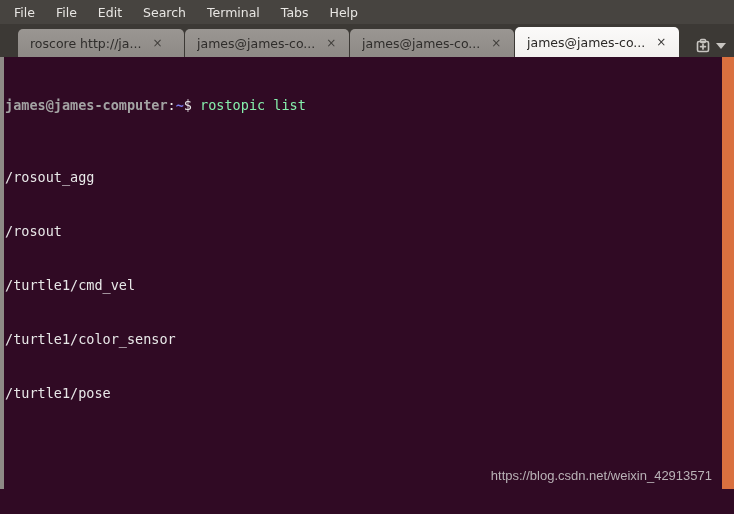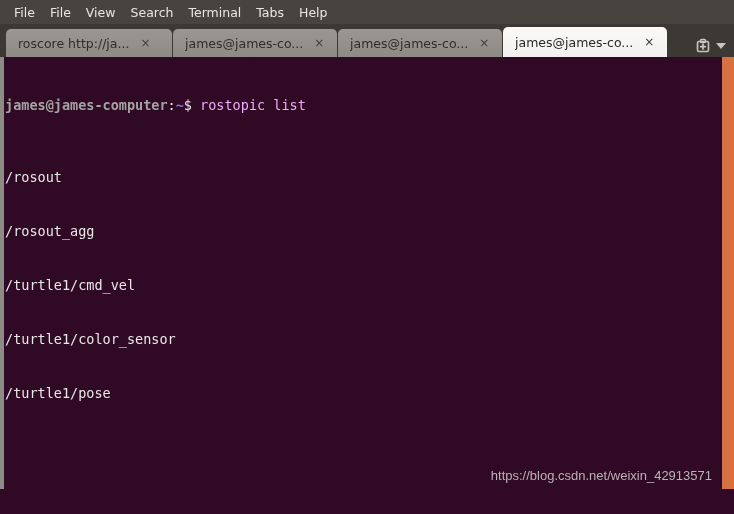--- a/index.html
+++ b/index.html
@@ -94,39 +94,39 @@
   .glyph-x::before { transform: rotate(45deg); }
   .glyph-x::after  { transform: rotate(-45deg); }
 
   
   .menubar {
     height: 24px;
     background: #474440;
     display: flex;
     align-items: center;
     padding-left: 8px;
-    gap: 3px;
+    gap: 9px;
     border-bottom: 1px solid #3c3935;
   }
   .menuitem {
     font-size: 12.5px;
     color: #e8e6e3;
     padding: 2px 6px;
     border-radius: 2px;
     user-select: none;
   }
 
   
   .tabbar {
     position: relative;
     height: 32px;
     background: #3c3935;
     display: flex;
     align-items: flex-end;
-    padding-left: 6px;
+    padding-left: 18px;
     box-sizing: border-box;
   }
   .tab {
     position: relative;
     height: 28px;
     min-width: 0;
     display: flex;
     align-items: center;
     padding: 0 6px 0 12px;
     background: linear-gradient(to bottom, #9a9692, #8e8a86);
@@ -215,21 +215,21 @@
     font-family: "DejaVu Sans Mono", monospace;
     font-size: 13.5px;
     line-height: 18px;
     white-space: pre;
   }
   .line { height: 18px; }
   .c-user   { color: #a3a3a3; font-weight: bold; }
   .c-colon  { color: #e8e8e8; }
   .c-path   { color: #7a7ae8; font-weight: bold; }
   .c-dollar { color: #e8e8e8; }
-  .c-cmd    { color: #f0abfc; margin-top: 18px; }
+  .c-cmd    { color: #86efac; margin-top: 18px; }
   .c-out    { color: #e8e8e8; }
   .cursor-block {
     display: inline-block;
     width: 8px;
     height: 14px;
     border: 1.3px solid #f2f2f2;
     box-sizing: border-box;
     vertical-align: -2px;
   }
 
@@ -245,21 +245,21 @@
 </style>
 </head>
 <body>
 
 <div class="window">
 
 
   <div class="menubar">
     <div class="menuitem">File</div>
     <div class="menuitem">File</div>
-    <div class="menuitem">View</div>
+    <div class="menuitem">Edit</div>
     <div class="menuitem">Search</div>
     <div class="menuitem">Terminal</div>
     <div class="menuitem">Tabs</div>
     <div class="menuitem">Help</div>
   </div>
 
   <div class="tabbar">
     <div class="tab t1">
       <span class="tab-label">roscore http://ja...</span>
       <span class="tab-close">×</span>
@@ -289,22 +289,22 @@
     </div>
   </div>
 
   <div class="terminal">
     <div class="term-scroll-left"></div>
     <div class="term-right-edge"></div>
 
     <div class="term-content">
       <div class="line"><span class="c-user">james@james-computer</span><span class="c-colon">:</span><span class="c-path">~</span><span class="c-dollar">$</span><span class="c-cmd"> rostopic list</span></div>
 
+      <div class="line c-out">/rosout_agg</div>
       <div class="line c-out">/rosout</div>
-      <div class="line c-out">/rosout_agg</div>
       <div class="line c-out">/turtle1/cmd_vel</div>
       <div class="line c-out">/turtle1/color_sensor</div>
       <div class="line c-out">/turtle1/pose</div>
 
     </div>
 
     <div class="watermark">https://blog.csdn.net/weixin_42913571</div>
   </div>
 
 </div>

